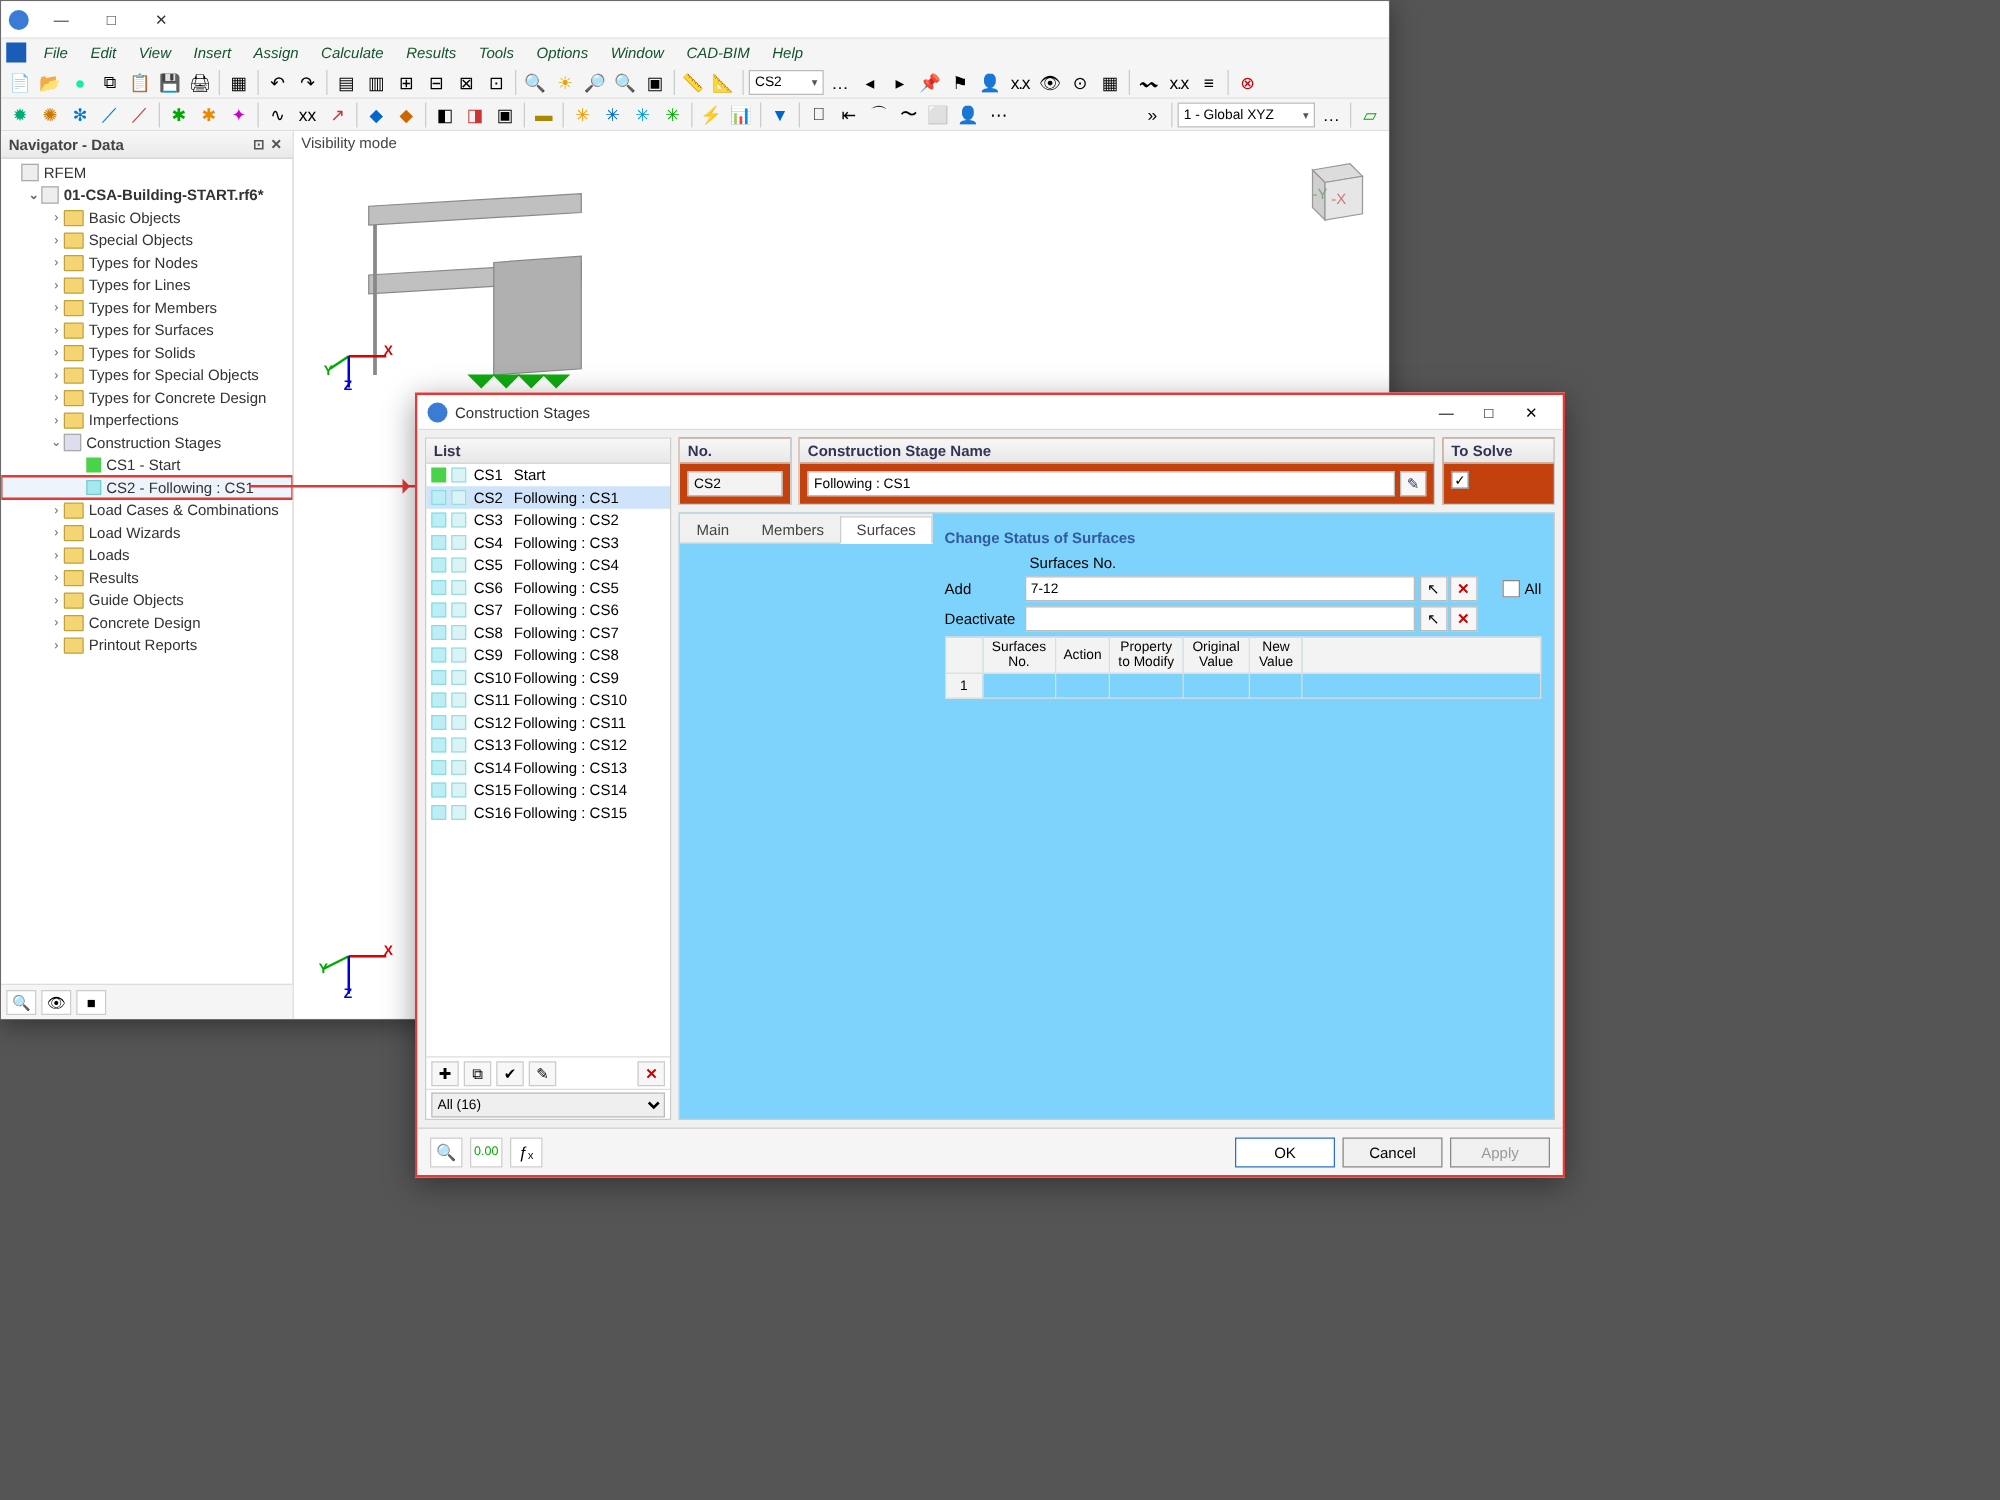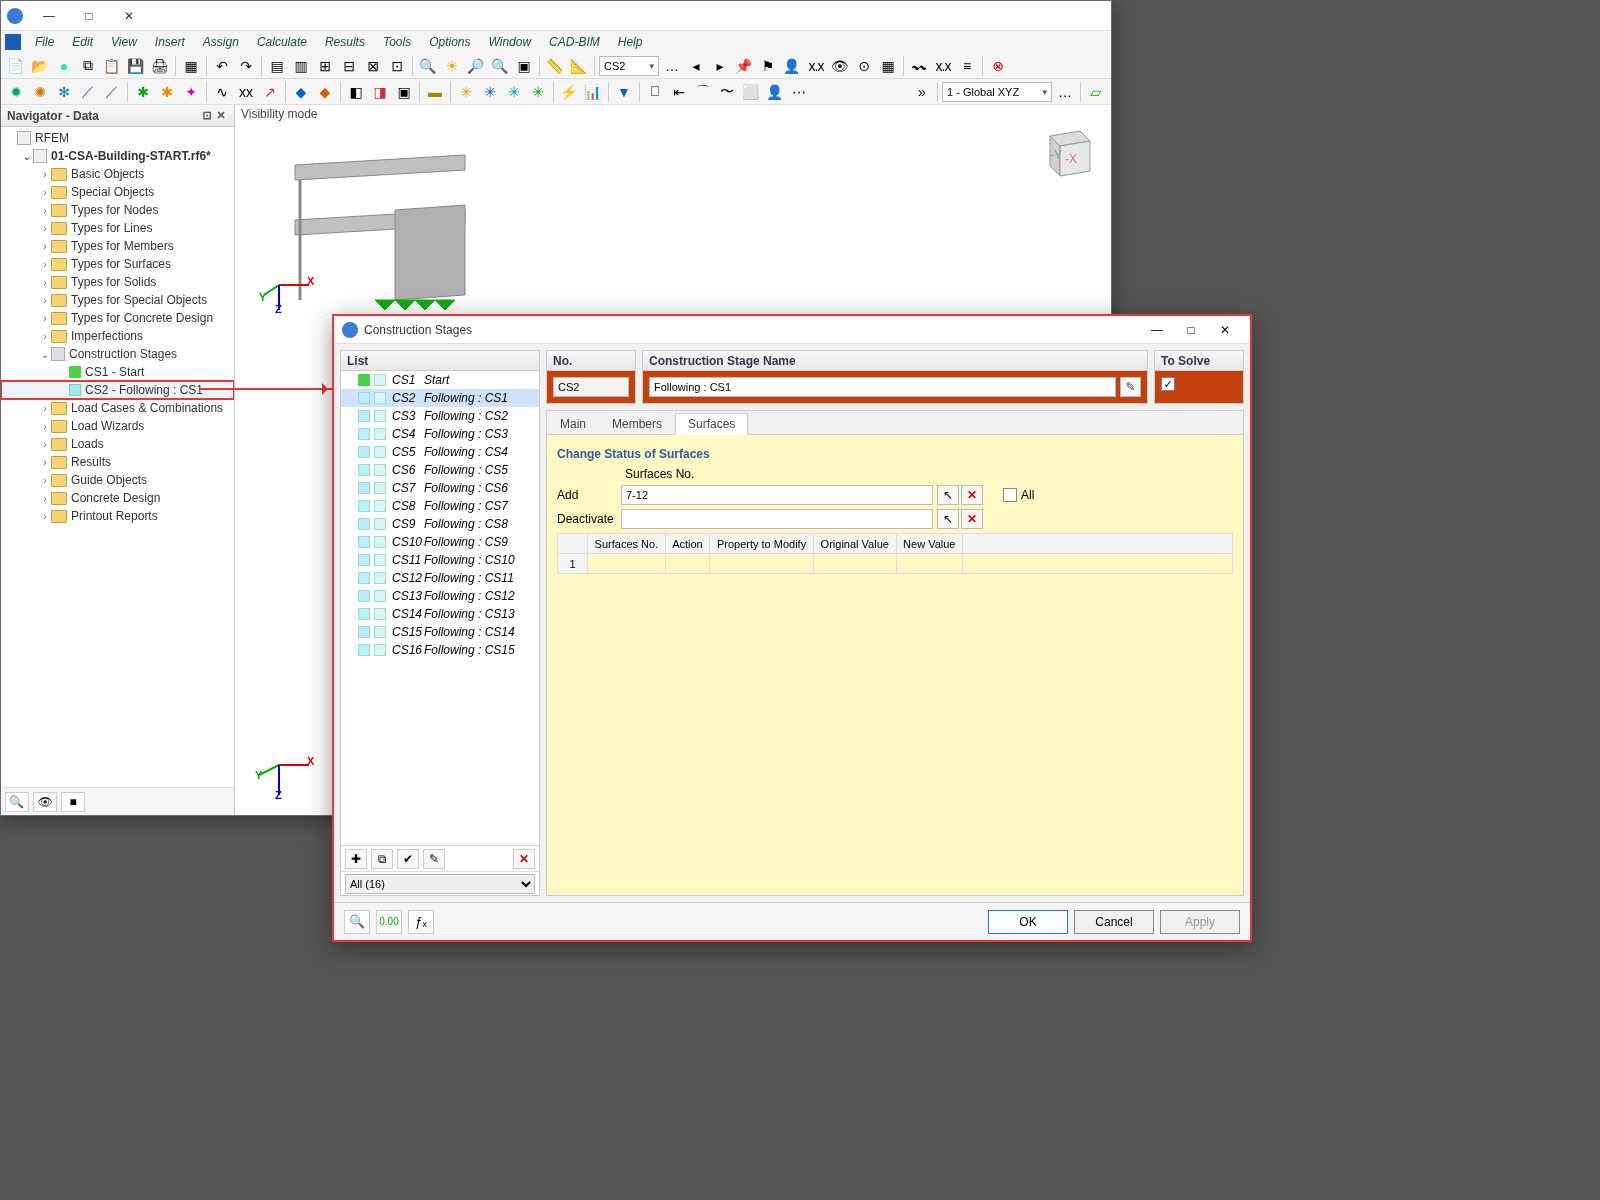--- a/index.html
+++ b/index.html
@@ -53,21 +53,21 @@
   .dialog { position: absolute; left: 332px; top: 314px; width: 920px; height: 628px; background: #fff; border: 2px solid #e53935; box-shadow: 0 6px 24px rgba(0,0,0,0.4); display: flex; flex-direction: column; }
   .dlg-titlebar { height: 28px; background: #fff; display: flex; align-items: center; padding: 0 8px; border-bottom: 1px solid #ddd; }
   .dlg-titlebar .dlg-icon { width: 16px; height: 16px; background: #3a7bd5; border-radius: 50%; margin-right: 6px; }
   .dlg-titlebar .dlg-title { flex: 1; color: #333; }
   .dlg-titlebar .win-btn { width: 34px; height: 24px; display: flex; align-items: center; justify-content: center; }
 
   .dlg-body { flex: 1; display: flex; background: #f0f0f0; padding: 6px; gap: 6px; overflow: hidden; }
   .dlg-list-panel { width: 200px; background: #fff; border: 1px solid #ccc; display: flex; flex-direction: column; }
   .panel-header { height: 20px; background: linear-gradient(#f7f7f7,#e8e8e8); border-bottom: 1px solid #ccc; padding: 0 6px; display: flex; align-items: center; color: #335; font-weight: 600; }
   .cs-list { flex: 1; overflow: auto; }
-  .cs-list-row { display: flex; align-items: center; height: 18px; padding: 0 17px; font-style: italic; }
+  .cs-list-row { display: flex; align-items: center; height: 18px; padding: 0 4px; }
   .cs-list-row.sel { background: #cfe4fa; }
   .cs-list-row .swatch { width: 12px; height: 12px; margin-right: 4px; }
   .cs-list-row .swatch.green { background: #4bd24b; }
   .cs-list-row .swatch.cyan { background: #bdeef5; border: 1px solid #8dd; }
   .cs-list-row .swatch2 { width: 12px; height: 12px; margin-right: 6px; background: #d9f3f7; border: 1px solid #9dd; }
   .cs-list-row .num { width: 32px; }
   .cs-list-toolbar { height: 26px; border-top: 1px solid #ddd; display: flex; align-items: center; padding: 0 4px; gap: 4px; }
   .cs-list-toolbar .tb { width: 22px; height: 20px; border: 1px solid #ccc; background: #f7f7f7; display: flex; align-items: center; justify-content: center; font-size: 12px; }
   .cs-list-toolbar .tb.del { color: #c00; font-weight: bold; }
   .cs-list-filter { height: 24px; border-top: 1px solid #ddd; padding: 2px 4px; }
@@ -76,21 +76,21 @@
   .dlg-main { flex: 1; display: flex; flex-direction: column; gap: 6px; }
   .dlg-top-row { display: flex; gap: 6px; }
   .field-box { background: #c2410c; border: 1px solid #ccc; padding: 0; display: flex; flex-direction: column; }
   .field-box .fb-label { height: 20px; background: linear-gradient(#f7f7f7,#e8e8e8); border-bottom: 1px solid #ccc; padding: 0 6px; display: flex; align-items: center; color: #335; font-weight: 600; }
   .field-box .fb-body { padding: 6px; display: flex; align-items: center; gap: 4px; }
   .field-box input[type=text] { width: 100%; height: 20px; border: 1px solid #bbb; padding: 0 4px; font-size: 11px; background: #f3f3f3; }
   .field-box.name input[type=text] { background: #fff; }
   .edit-icon-btn { width: 22px; height: 20px; border: 1px solid #bbb; background: #f7f7f7; display: flex; align-items: center; justify-content: center; font-size: 12px; color: #336; }
   .solve-check { width: 14px; height: 14px; border: 1px solid #888; background: #fff; display: flex; align-items: center; justify-content: center; font-size: 11px; }
 
-  .tabs-panel { flex: 1; background: #fef9c3; border: 1px solid #ccc; display: flex; flex-direction: column; }
+  .tabs-panel { flex: 1; background: #7dd3fc; border: 1px solid #ccc; display: flex; flex-direction: row; }
   .tab-strip { height: 24px; background: #f0f0f0; display: flex; align-items: flex-end; border-bottom: 1px solid #ccc; }
   .tab { height: 22px; padding: 0 12px; display: flex; align-items: center; border: 1px solid transparent; border-bottom: none; color: #444; }
   .tab.active { background: #fff; border-color: #ccc; border-bottom: 1px solid #fff; margin-bottom: -1px; }
   .tab-content { flex: 1; padding: 8px 10px; overflow: auto; }
 
   .section-title { color: #335b9c; font-weight: 600; margin: 4px 0 6px 0; }
   .grid-label-row { display: flex; align-items: center; margin-bottom: 4px; }
   .grid-label-row .rowlabel { width: 64px; }
   .grid-label-row .header-label { width: 312px; padding-left: 4px; }
   .grid-label-row input.range { width: 312px; height: 20px; border: 1px solid #bbb; padding: 0 4px; font-size: 11px; }

